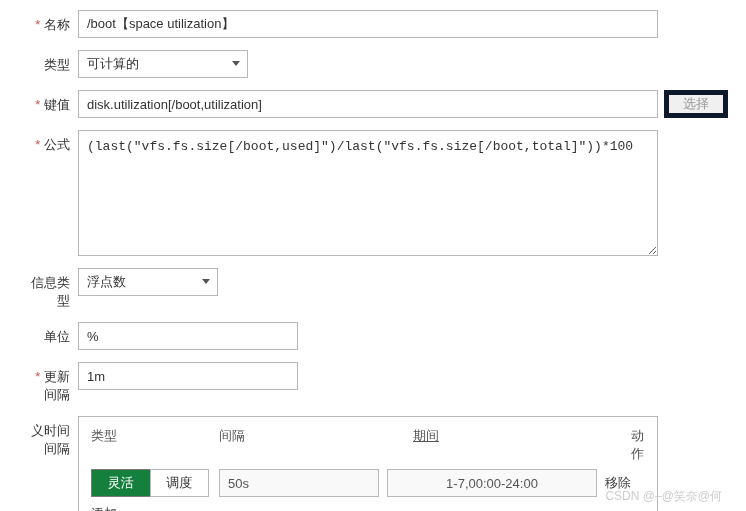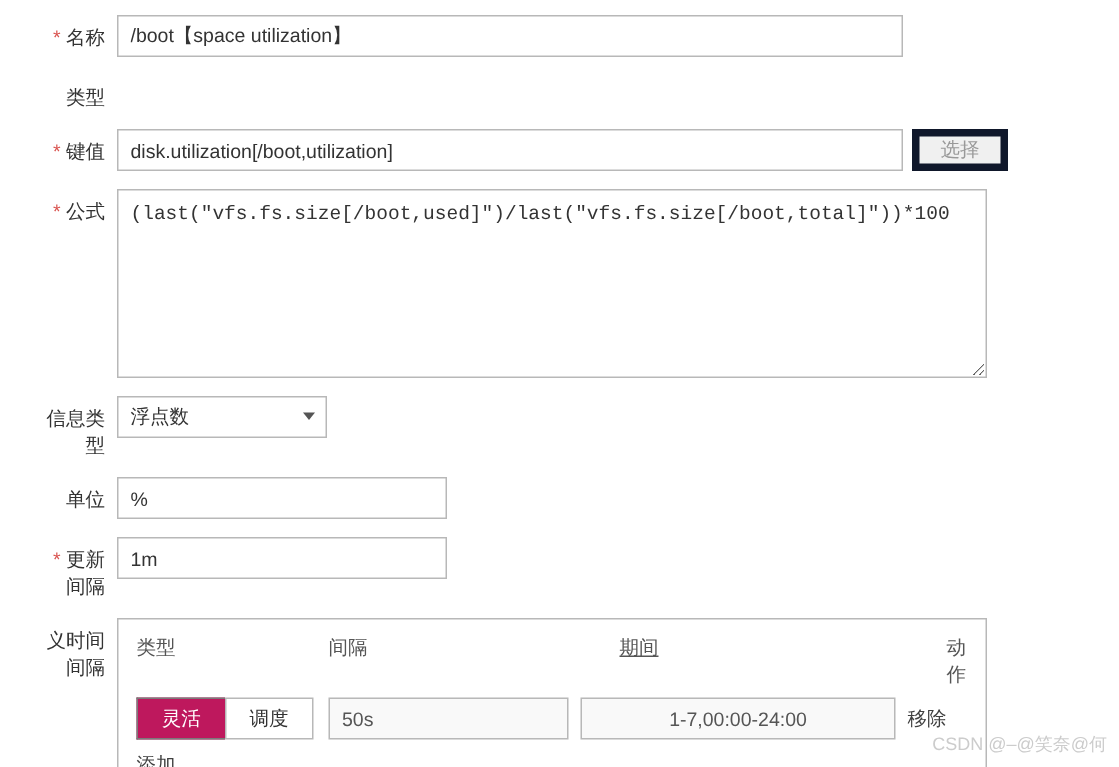--- a/index.html
+++ b/index.html
@@ -39,21 +39,21 @@
       height: 28px;
       padding: 0 8px;
       font-size: 13px;
       color: #333;
       background: #fff;
     }
     input[type="text"]:disabled, input.readonly {
       background: #f9f9f9;
       color: #555;
     }
-    .w-full { width: 524px; }
+    .w-full { width: 580px; }
     .w-select { width: 170px; }
     .w-med { width: 220px; }
     .w-small { width: 140px; }
     .select-wrap {
       position: relative;
       display: inline-block;
     }
     .select-box {
       border: 1px solid #b8b8b8;
       height: 28px;
@@ -123,21 +123,21 @@
       flex: 1;
       border: 1px solid #b8b8b8;
       display: flex;
       align-items: center;
       justify-content: center;
       cursor: pointer;
       font-size: 13px;
       background: #fff;
     }
     .toggle-btn.active {
-      background: #be185d;
+      background: #15803d;
       color: #fff;
       border-color: #7a7a7a;
     }
     .toggle-btn:first-child { border-right: none; }
     .interval-input {
       width: 160px;
       margin-right: 8px;
       background: #f4f4f4;
       color: #888;
       border: 1px solid #ccc;
@@ -154,39 +154,46 @@
       padding: 0 8px;
       text-align: center;
     }
     .link {
       color: #404040;
       cursor: pointer;
       font-size: 13px;
     }
     .watermark {
       position: fixed;
-      right: 8px;
+      right: 24px;
       bottom: 6px;
       color: #ccc;
       font-size: 12px;
       pointer-events: none;
     }
   </style>
 </head>
 <body>
 
 <div class="form-row">
   <div class="label-col required">名称</div>
   <div class="input-col">
     <input type="text" class="w-full" value="/boot【space utilization】" style="">
   </div>
 </div>
 
 <div class="form-row">
   <div class="label-col">类型</div>
+  <div class="input-col">
+    <div class="select-wrap w-select">
+      <div class="select-box">
+          <span>可计算的</span>
+        </div>
+    </div>
+  </div>
 </div>
 
 <div class="form-row">
   <div class="label-col required">键值</div>
   <div class="input-col">
     <input type="text" class="w-full" value="disk.utilization[/boot,utilization]" style="">
     <button class="btn-select">选择</button>
   </div>
 </div>
 

